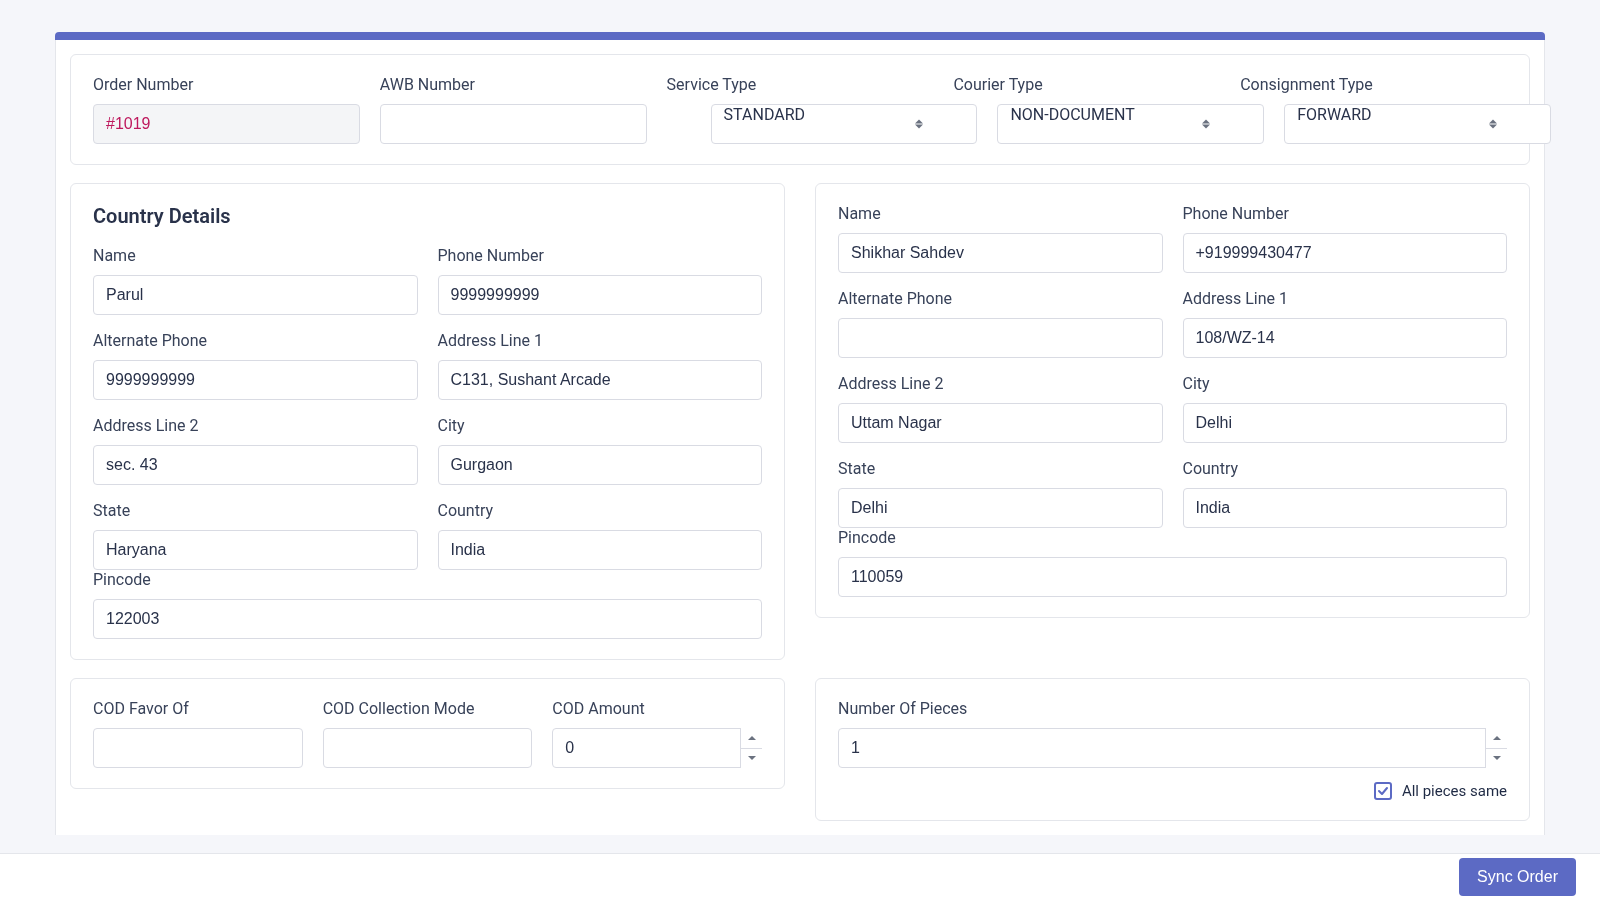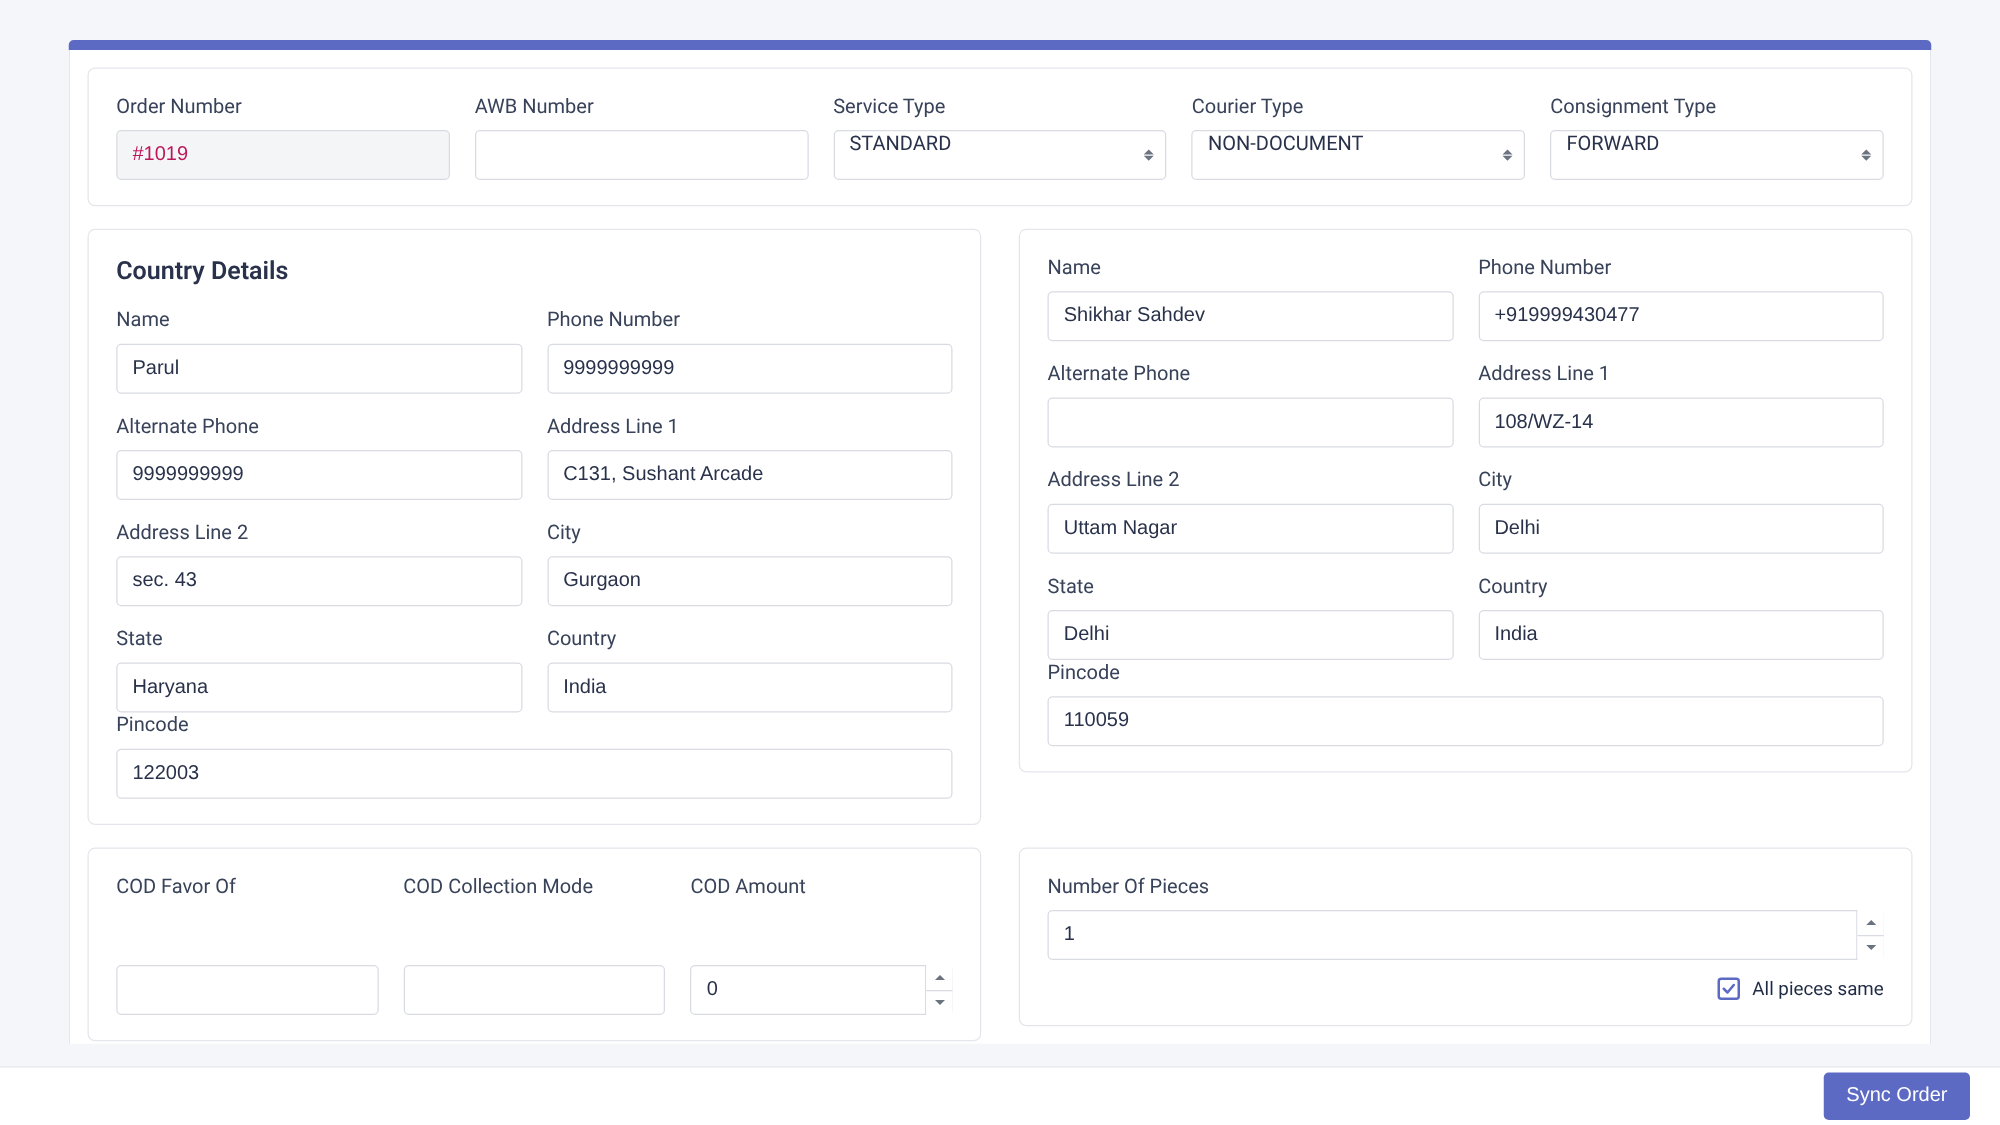--- a/index.html
+++ b/index.html
@@ -94,29 +94,30 @@
     width: 0; height: 0;
     border-left: 4px solid transparent;
     border-right: 4px solid transparent;
   }
   .caret .tri-up   { border-bottom: 4px solid #6b7280; }
   .caret .tri-down { border-top: 4px solid #6b7280; }
   .select {
     -webkit-appearance: none;
     appearance: none;
     padding-right: 42px;
+    margin-left: 44px;
   }
   .grid4 {
     display: grid;
     grid-template-columns: repeat(2, 1fr);
     gap: 16px 20px;
   }
   .field { display: flex; flex-direction: column; }
   .cod-row { display: flex; gap: 20px; }
-  .cod-row .field { flex: 1; gap: 44px; }
+  .cod-row .field { flex: 1; }
 
   .num-wrap { position: relative; }
   .num-wrap .num-controls {
     position: absolute;
     right: 0;
     top: 0;
     bottom: 0;
     display: flex;
     flex-direction: column;
     width: 22px;

